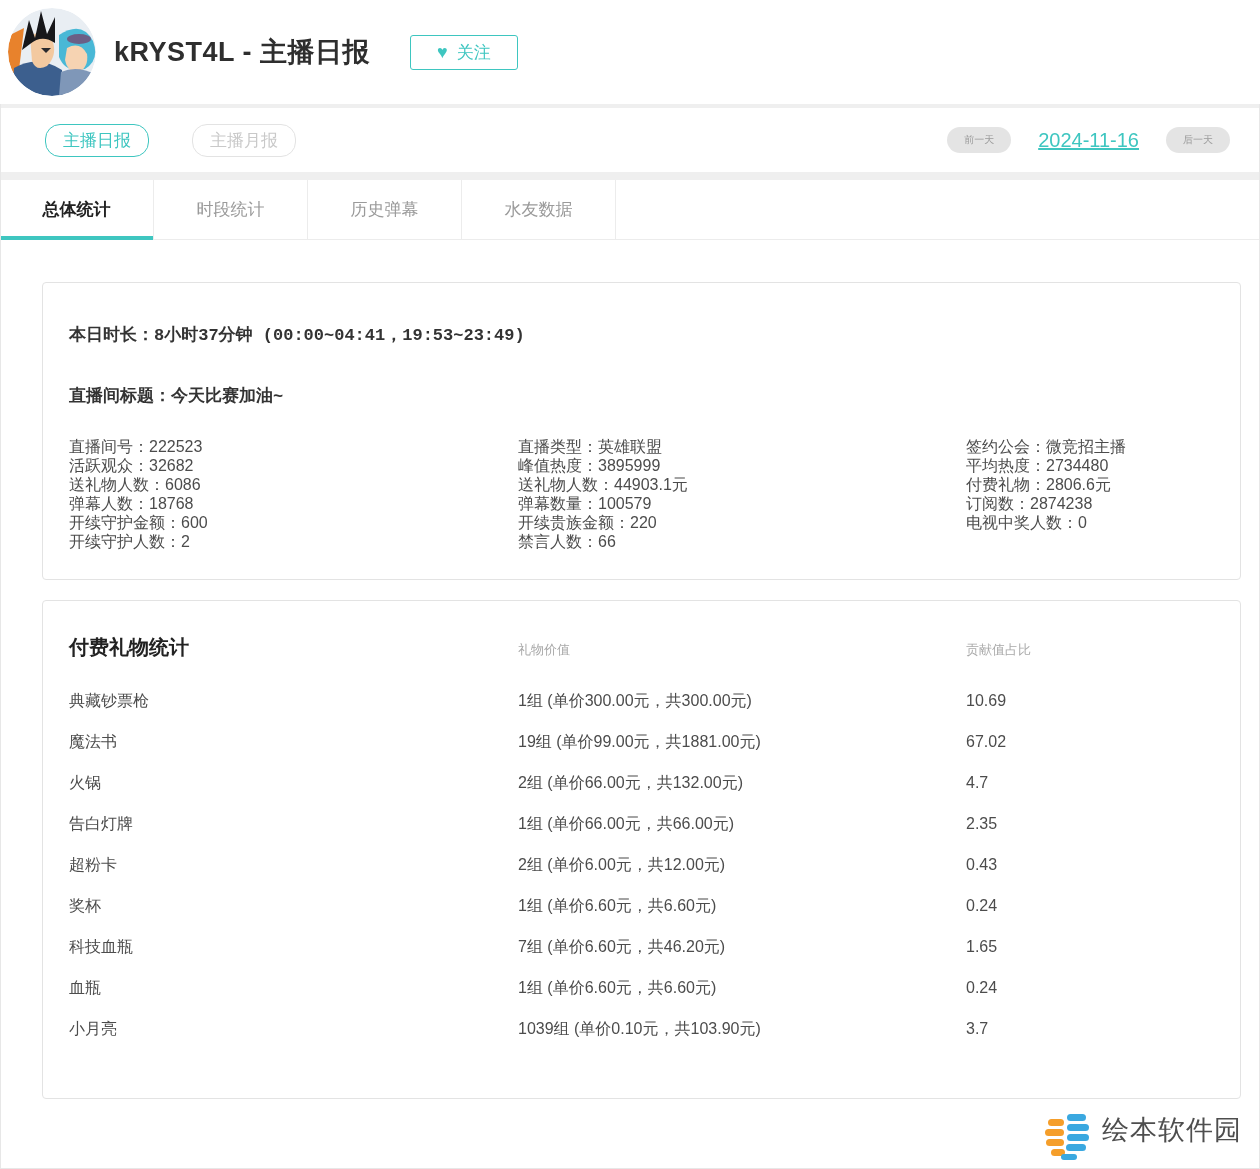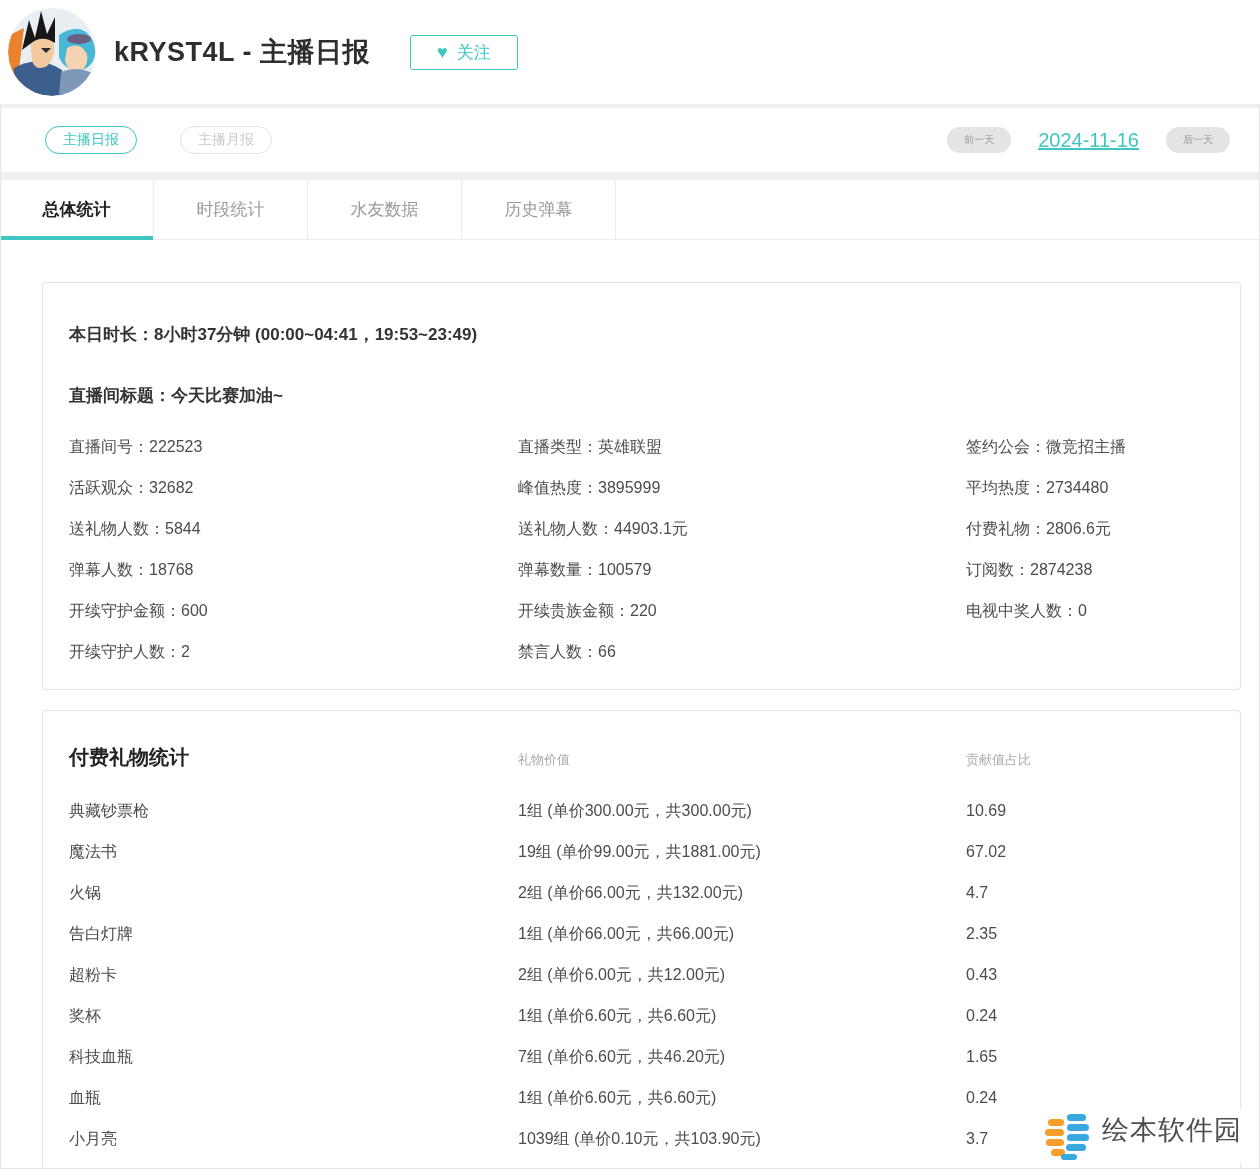--- a/index.html
+++ b/index.html
@@ -21,45 +21,45 @@
   .follow-btn { margin-left:40px; display:inline-flex; align-items:center; gap:9px;
     border:1px solid var(--accent); background:#fff; color:var(--accent);
     font-size:17px; padding:5px 26px; border-radius:3px; cursor:pointer;
     font-family:inherit; }
   .follow-btn .heart { font-size:18px; line-height:1; }
 
   
   .strip { background:#efefef; }
   .strip.s1 { height:4px; } .strip.s2 { height:8px; }
   .band { height:64px; background:#fff; display:flex; align-items:center; padding:0 30px 0 45px; }
-  .pill { border-radius:15px; font-size:14px; padding:4px 17px; background:#fff; cursor:pointer; font-family:inherit; }
+  .pill { border-radius:15px; font-size:17px; padding:4px 17px; background:#fff; cursor:pointer; font-family:inherit; }
   .pill.daily { border:1px solid var(--accent); color:var(--accent); }
   .pill.monthly { border:1px solid #e3e3e3; color:#c9c9c9; margin-left:43px; }
   .band .spacer { flex:1; }
   .day-btn { background:#e4e4e4; border:none; color:#9b9b9b; font-size:10px;
     padding:6px 17px; border-radius:16px; cursor:pointer; font-family:inherit; }
   .date-link { margin:0 27px; color:var(--accent); font-size:20px; text-decoration:underline; cursor:pointer;text-align:right; }
 
   
   .tabs { height:60px; display:flex; background:#fff; border-bottom:1px solid #ececec; }
   .tab { width:154px; display:flex; align-items:center; justify-content:center;
     font-size:17px; color:#9a9a9a; border-right:1px solid #ececec; position:relative;
     background:#fff; cursor:pointer; }
   .tab.active { color:#222; font-weight:bold; }
   .tab.active::after { content:""; position:absolute; left:0; right:0; bottom:-1px;
     height:4px; background:var(--accent); }
 
   
   .content { padding:42px 19px 0 42px; background:#fff; }
   .card { border:1px solid #e3e3e3; border-radius:4px; background:#fff; }
   .card.overview { padding:40px 25px 28px 26px; }
-  .bold-line { font-size:17px; font-weight:bold; color:#333; }
+  .bold-line { font-size:17px; font-weight:bold; color:#333;font-family:Liberation Mono, monospace; }
   .bold-line + .bold-line { margin-top:38px; }
   .stats-grid { margin-top:30px; display:grid; grid-template-columns:449px 448px 1fr;
-    row-gap:22px; font-size:16px; color:#4c4c4c; line-height:19px; }
+    font-size:16px; color:#4c4c4c; line-height:19px; }
 
   .card.gifts { margin-top:20px; padding:33px 25px 60px 26px; }
   .gifts-header { display:grid; grid-template-columns:449px 448px 1fr; align-items:baseline; }
   .gifts-title { font-size:20px; font-weight:bold; color:#222; }
   .col-head { font-size:13px; color:#a9a9a9; }
   .gift-grid { margin-top:30px; display:grid; grid-template-columns:449px 448px 1fr;
     row-gap:22px; font-size:16px; color:#4c4c4c; line-height:19px; }
 
   
   .watermark { position:absolute; right:13px; bottom:6px; z-index:10; display:flex;
@@ -109,37 +109,37 @@
   <button class="day-btn">前一天</button>
   <a class="date-link">2024-11-16</a>
   <button class="day-btn">后一天</button>
 </div>
 
 <div class="strip s2"></div>
 
 <div class="tabs">
   <div class="tab active">总体统计</div>
   <div class="tab">时段统计</div>
+  <div class="tab">历史弹幕</div>
   <div class="tab">水友数据</div>
-  <div class="tab">历史弹幕</div>
 </div>
 
 <div class="content">
 
   <div class="card overview">
     <div class="bold-line">本日时长：8小时37分钟 (00:00~04:41，19:53~23:49)</div>
     <div class="bold-line">直播间标题：今天比赛加油~</div>
     <div class="stats-grid">
       <div>直播间号：222523</div>
       <div>直播类型：英雄联盟</div>
       <div>签约公会：微竞招主播</div>
       <div>活跃观众：32682</div>
       <div>峰值热度：3895999</div>
       <div>平均热度：2734480</div>
-      <div>送礼物人数：5844</div>
+      <div>送礼物人数：6086</div>
       <div>送礼物人数：44903.1元</div>
       <div>付费礼物：2806.6元</div>
       <div>弹幕人数：18768</div>
       <div>弹幕数量：100579</div>
       <div>订阅数：2874238</div>
       <div>开续守护金额：600</div>
       <div>开续贵族金额：220</div>
       <div>电视中奖人数：0</div>
       <div>开续守护人数：2</div>
       <div>禁言人数：66</div>

